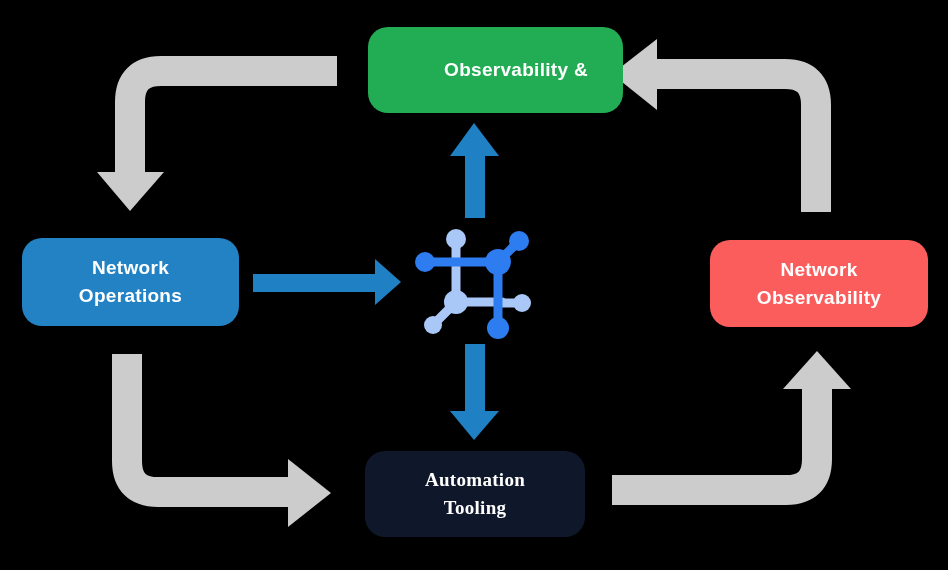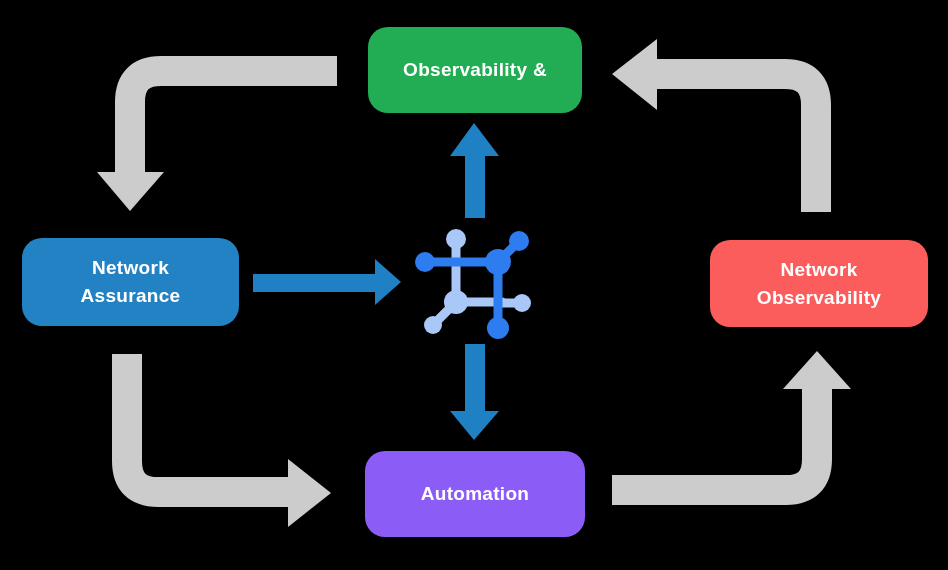--- a/index.html
+++ b/index.html
@@ -83,43 +83,44 @@
     <g>
       <rect class="flow-shaft" x="465" y="155" width="20" height="63" style="fill: rgb(32, 128, 196);"></rect>
       <polygon points="450,156 499,156 474,123" style="fill: rgb(32, 128, 196);"></polygon>
     </g>
     <g>
       <rect class="flow-shaft" x="465" y="344" width="20" height="69" style="fill: rgb(32, 128, 196);"></rect>
       <polygon points="450,411 499,411 474,440" style="fill: rgb(32, 128, 196);"></polygon>
     </g>
   </svg>
 
-  <div class="node" id="node-observability" style="background-color: rgb(34, 173, 85);">
+  <div class="node" id="node-observability" style="background-color: rgb(34, 173, 85); padding-left: 41px;">
     <div class="label">
       <span>Observability &amp;</span>
     </div>
   </div>
 
   <div class="node" id="node-operations" style="background-color: rgb(35, 130, 196);">
     <div class="label">
       <span>Network</span>
-      <span>Assurance</span>
+      <span>Operations</span>
     </div>
   </div>
 
   <div class="node" id="node-infrastructure" style="background-color: rgb(251, 93, 93);">
     <div class="label">
       <span>Network</span>
       <span>Observability</span>
     </div>
   </div>
 
-  <div class="node" id="node-automation" style="background-color: #8b5cf6;">
+  <div class="node" id="node-automation" style="background-color: #0f172a; font-family: Liberation Serif, serif;">
     <div class="label">
       <span>Automation</span>
+      <span>Tooling</span>
     </div>
   </div>
 
   <svg id="center-icon" width="124" height="118" viewBox="0 0 124 118">
 
     <g>
       <circle cx="42" cy="13" r="10" style="fill: rgb(169, 199, 247);"></circle>
       <path class="icon-line" d="M42 13 L42 76" style="stroke: rgb(169, 199, 247);"></path>
       <path class="icon-line" d="M42 76 L88 76" style="stroke: rgb(169, 199, 247);"></path>
       <path class="icon-line" d="M88 77 L104 77" style="stroke: rgb(169, 199, 247);"></path>

